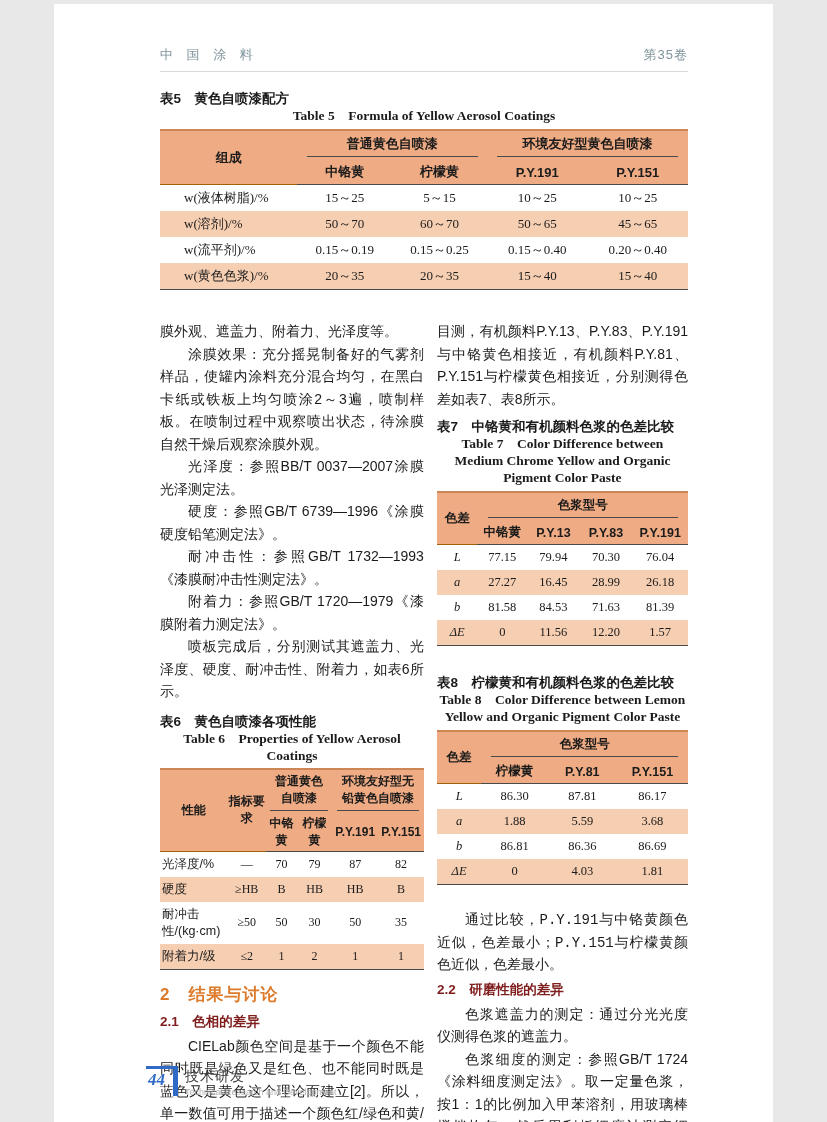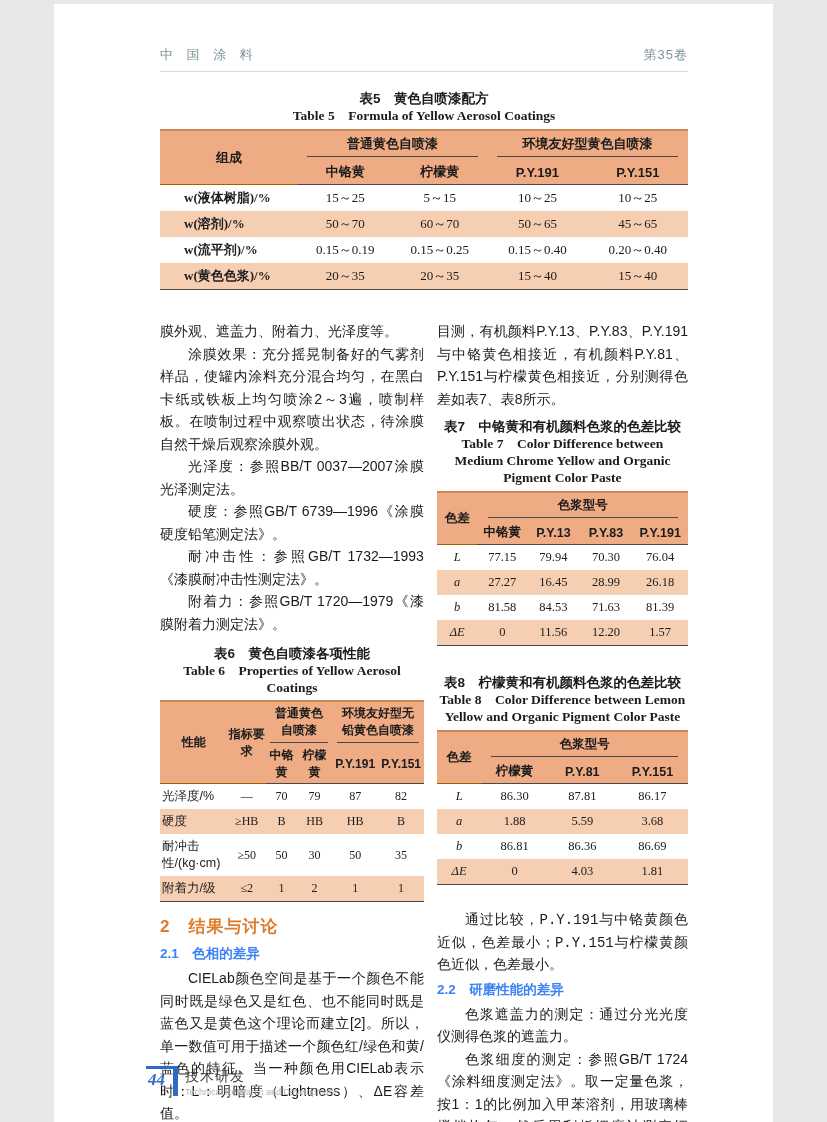--- a/index.html
+++ b/index.html
@@ -16,49 +16,49 @@
   
   .journal-header {
     display:flex; justify-content:space-between; align-items:flex-end;
     color:#7e939b; font-size:13px; padding-bottom:7px;
     border-bottom:1px solid #d9d9d9;
   }
   .journal-title { letter-spacing:5px; }
   .volume-label { letter-spacing:1px; }
 
   
-  .tbl-title-cn { text-align:center; font-weight:bold; font-size:13.5px; line-height:17px; }
+  .tbl-title-cn { font-weight:bold; font-size:13.5px; line-height:17px; }
   .tbl-title-en { text-align:center; font-weight:bold; font-size:13.5px; line-height:17px;
                   font-family:"Liberation Serif","DejaVu Serif",serif; }
 
   
   table.paper { border-collapse:collapse; width:100%;
     border-top:2.5px solid #cd8757; border-bottom:1.5px solid #4a4a4a; }
   table.paper th, table.paper td { text-align:center; vertical-align:middle; }
   table.paper thead th { background:#eeab84; font-weight:bold; padding:3px 2px; }
   table.paper thead tr.subhead th { border-bottom:1px solid #4a4a4a; }
   table.paper thead th.corner { border-bottom:1px solid #a16207; }
   table.paper td { padding:4px 2px; font-family:"Liberation Serif","DejaVu Serif",serif; }
   table.paper tr.alt td { background:#f6ceb2; }
   .grp-wrap { width:92%; margin:0 auto; border-bottom:1px solid #4a4a4a; padding:1px 0 3px 0; }
 
   
   .t5-block { margin-top:18px; }
   table.t5 { font-size:13px; margin-top:5px; }
-  table.t5 td.lbl { text-align:left; padding-left:24px; font-family:"Liberation Serif","DejaVu Serif",serif;font-weight:bold; }
+  table.t5 td.lbl { text-align:left; padding-left:24px; font-family:"Liberation Serif","DejaVu Serif",serif; }
 
   
   .columns { display:flex; margin-top:30px; gap:13px; }
   .col-left  { width:330px; }
   .col-right { width:314px; }
   .col p { font-size:14px; line-height:22.5px; text-align:justify; }
   .col p.indent { text-indent:2em; }
 
   .h2-sec { color:#dd7b2b; font-size:17px; font-weight:bold; margin:13px 0 7px 0; letter-spacing:1px; }
-  .h3-sec { color:#3b82f6; font-size:13.5px; font-weight:bold; margin:4px 0 4px 0; }
+  .h3-sec { color:#7f1d1d; font-size:13.5px; font-weight:bold; margin:4px 0 4px 0; }
 
   
   .t6-block { margin-top:10px; }
   table.t6 { font-size:12px; margin-top:4px; }
   table.t6 thead th { font-size:12px; padding:2px 1px; }
   table.t6 td.lbl { text-align:left; padding-left:2px; font-size:12.5px;
                     font-family:"Liberation Sans","DejaVu Sans",sans-serif; }
   .t7-block { margin-top:8px; }
   .t8-block { margin-top:28px; }
   table.t78 { font-size:12.5px; margin-top:5px; }
@@ -151,20 +151,21 @@
 
     <div class="columns">
 
       <div class="col col-left">
         <p>膜外观、遮盖力、附着力、光泽度等。</p>
         <p class="indent">涂膜效果：充分摇晃制备好的气雾剂样品，使罐内涂料充分混合均匀，在黑白卡纸或铁板上均匀喷涂2～3遍，喷制样板。在喷制过程中观察喷出状态，待涂膜自然干燥后观察涂膜外观。</p>
         <p class="indent">光泽度：参照BB/T 0037—2007涂膜光泽测定法。</p>
         <p class="indent">硬度：参照GB/T 6739—1996《涂膜硬度铅笔测定法》。</p>
         <p class="indent">耐冲击性：参照GB/T 1732—1993《漆膜耐冲击性测定法》。</p>
         <p class="indent">附着力：参照GB/T 1720—1979《漆膜附着力测定法》。</p>
+        <p class="indent">喷板完成后，分别测试其遮盖力、光泽度、硬度、耐冲击性、附着力，如表6所示。</p>
 
         <div class="t6-block">
           <div class="tbl-title-cn">表6　黄色自喷漆各项性能</div>
           <div class="tbl-title-en">Table 6　Properties of Yellow Aerosol Coatings</div>
           <table class="paper t6">
             <colgroup>
                 <col style="width:74px">
                 <col style="width:52px">
                 <col style="width:50px">
                 <col style="width:52px">

